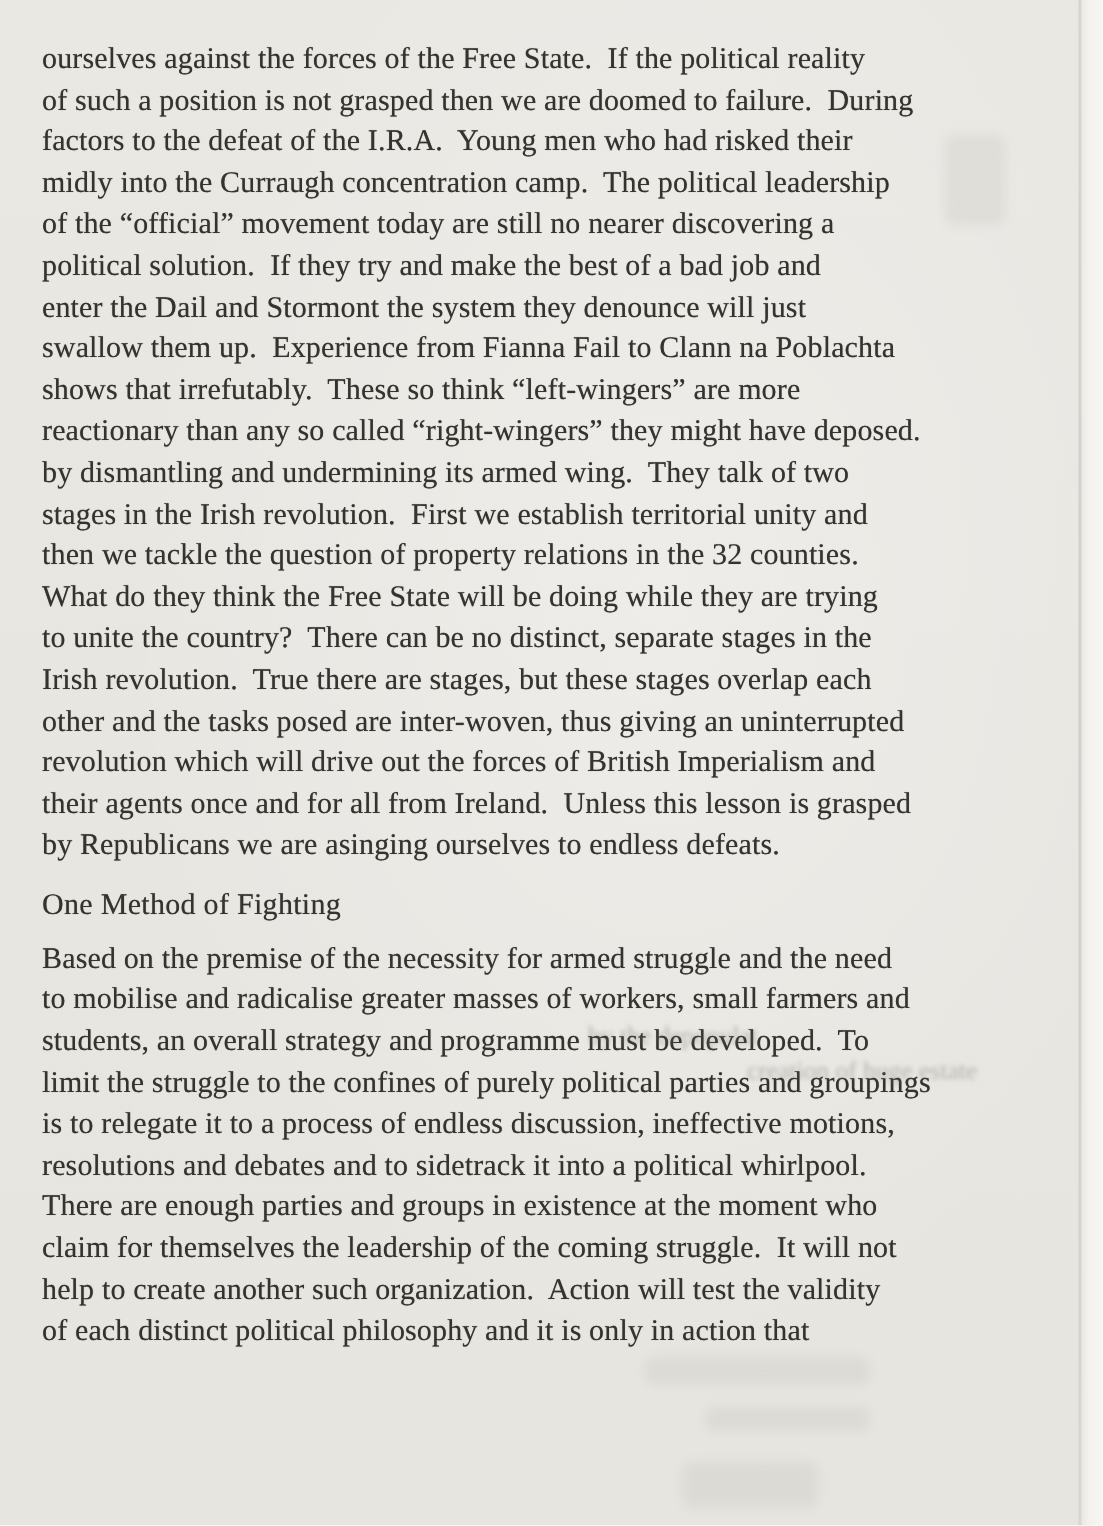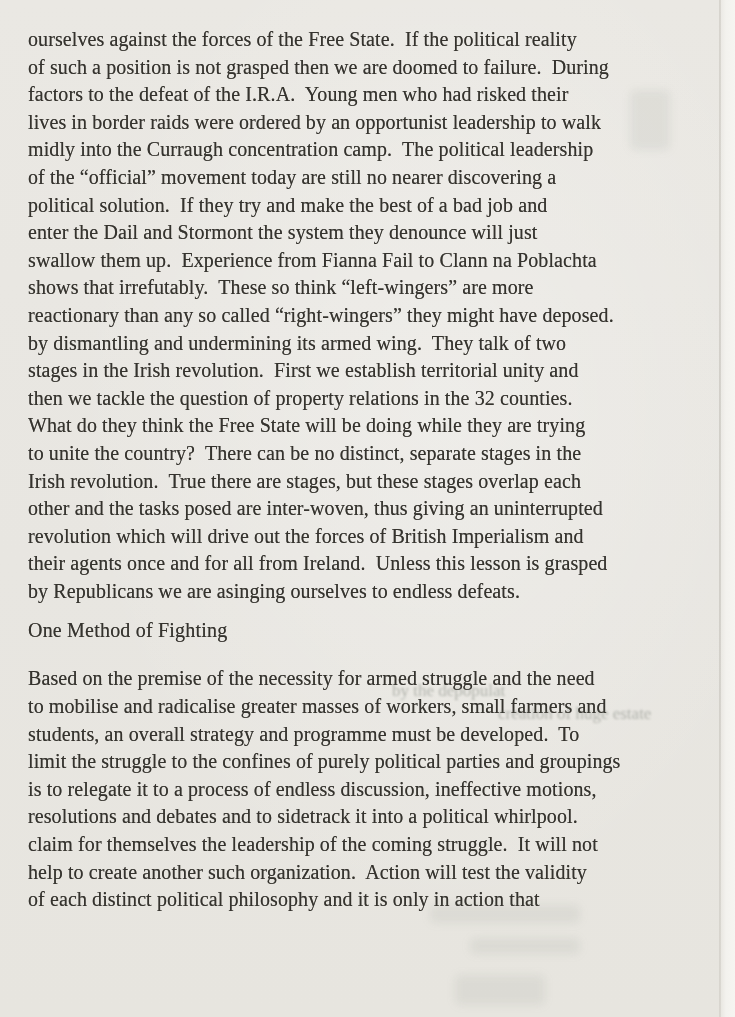--- a/index.html
+++ b/index.html
@@ -54,21 +54,21 @@
   }
   .section-heading {
     margin-top: 11px;
     font-size: 20px;
     line-height: 28px;
     font-weight: normal;
     letter-spacing: 0.2px;
     text-shadow: 0 0 0.5px rgba(62,60,54,0.65);
   }
   .para-2 {
-    margin-top: 21px;
+    margin-top: 9px;
   }
   
   .ghost {
     position: absolute;
     font-size: 17px;
     color: rgba(110,118,108,0.45);
     filter: blur(1.3px);
     white-space: pre;
     pointer-events: none;
   }
@@ -90,21 +90,20 @@
 <body>
 
 <div class="scan-page">
 
   <div class="content">
 
     <div class="para-1">
         <div class="line">ourselves against the forces of the Free State.  If the political reality</div>
         <div class="line">of such a position is not grasped then we are doomed to failure.  During</div>
         <div class="line">factors to the defeat of the I.R.A.  Young men who had risked their</div>
-        <div class="line">lives in border raids were ordered by an opportunist leadership to walk</div>
         <div class="line">midly into the Curraugh concentration camp.  The political leadership</div>
         <div class="line">of the “official” movement today are still no nearer discovering a</div>
         <div class="line">political solution.  If they try and make the best of a bad job and</div>
         <div class="line">enter the Dail and Stormont the system they denounce will just</div>
         <div class="line">swallow them up.  Experience from Fianna Fail to Clann na Poblachta</div>
         <div class="line">shows that irrefutably.  These so think “left-wingers” are more</div>
         <div class="line">reactionary than any so called “right-wingers” they might have deposed.</div>
         <div class="line">by dismantling and undermining its armed wing.  They talk of two</div>
         <div class="line">stages in the Irish revolution.  First we establish territorial unity and</div>
         <div class="line">then we tackle the question of property relations in the 32 counties.</div>
@@ -119,20 +118,21 @@
 
     <div class="section-heading">One Method of Fighting</div>
 
     <div class="para-2">
         <div class="line">Based on the premise of the necessity for armed struggle and the need</div>
         <div class="line">to mobilise and radicalise greater masses of workers, small farmers and</div>
         <div class="line">students, an overall strategy and programme must be developed.  To</div>
         <div class="line">limit the struggle to the confines of purely political parties and groupings</div>
         <div class="line">is to relegate it to a process of endless discussion, ineffective motions,</div>
         <div class="line">resolutions and debates and to sidetrack it into a political whirlpool.</div>
+        <div class="line">There are enough parties and groups in existence at the moment who</div>
         <div class="line">claim for themselves the leadership of the coming struggle.  It will not</div>
         <div class="line">help to create another such organization.  Action will test the validity</div>
         <div class="line">of each distinct political philosophy and it is only in action that</div>
       </div>
 
   </div>
 
   <div class="ghost ghost-1">by the depopulat</div>
   <div class="ghost ghost-2">creation of huge estate</div>
 

